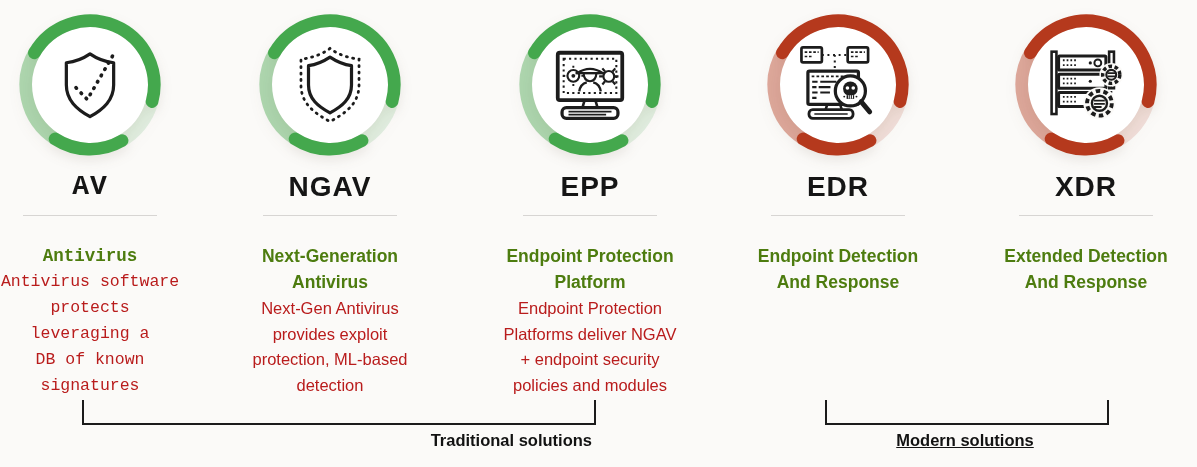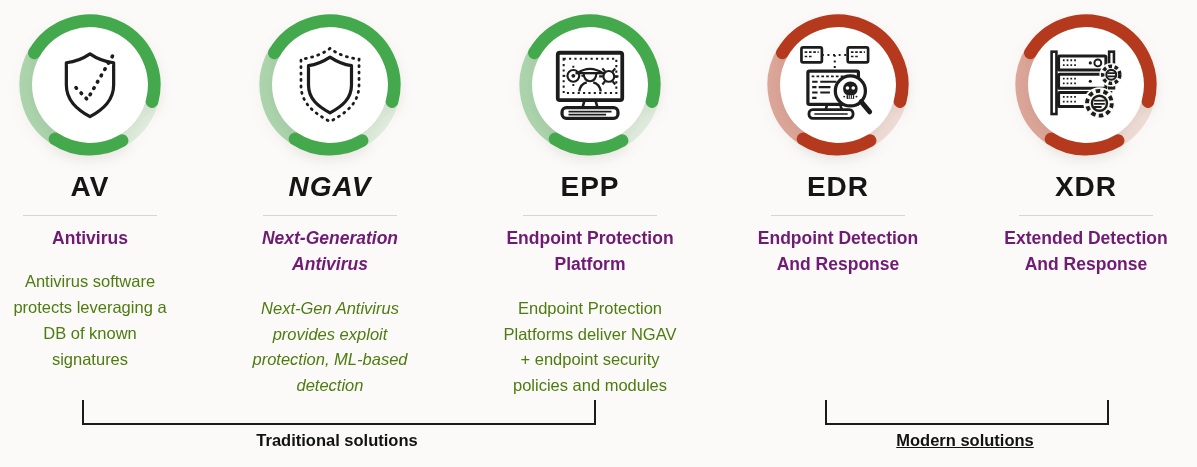--- a/index.html
+++ b/index.html
@@ -51,31 +51,31 @@
     color:#151515;
     line-height:1.15;
   }
   .divider{
     width:134px;
     height:1px;
     background:#d7d5d3;
     margin-top:12px;
   }
   .name{
-    margin-top:9px;
+    margin-top:27px;
     font-size:17.5px;
     font-weight:700;
-    color:#701a75;
+    color:#4d7c0f;
     line-height:1.5;
     white-space:pre-line;
   }
   .desc{
-    margin-top:18px;
+    margin-top:0;
     font-size:16.5px;
-    color:#4d7c0f;
+    color:#b91c1c;
     line-height:1.57;
     white-space:pre-line;
   }
   .bracket{
     position:absolute;
     top:400px;
     height:23px;
     border-left:2px solid #1b1b1b;
     border-right:2px solid #1b1b1b;
     border-bottom:2px solid #1b1b1b;
@@ -184,39 +184,39 @@
         <circle cx="52.5" cy="57" r="11.5" stroke-width="3.6" stroke-dasharray="4.2 3"></circle>
         <circle cx="52.5" cy="57" r="7" stroke-width="2.2"></circle>
         <path d="M47.5 54.5 h10 M47.5 57.5 h10 M47.5 60.5 h7" stroke-width="1.7"></path>
       </g>
     </symbol>
   </defs>
 </svg>
 
 <div class="stage">
 
-  <div class="column" style="left:0px;width:180px;">
+  <div class="column" style="left:0px;width:180px;font-family:Liberation Mono, monospace;">
     <div class="ring-wrap">
       <svg class="ring" viewBox="0 0 150 150" color="#44a84d">
           <use href="#ring"></use>
         </svg>
       <svg class="glyph" viewBox="0 0 80 80">
           <use href="#icon-av"></use>
         </svg>
     </div>
     <div class="acronym">AV</div>
     <div class="divider"></div>
     <div class="name">Antivirus</div>
     <div class="desc">Antivirus software
 protects leveraging a
 DB of known
 signatures</div>
   </div>
 
-  <div class="column" style="left:212px;width:236px;font-style:italic;">
+  <div class="column" style="left:212px;width:236px;">
     <div class="ring-wrap">
       <svg class="ring" viewBox="0 0 150 150" color="#44a84d">
           <use href="#ring"></use>
         </svg>
       <svg class="glyph" viewBox="0 0 80 80">
           <use href="#icon-ngav"></use>
         </svg>
     </div>
     <div class="acronym">NGAV</div>
     <div class="divider"></div>
@@ -271,18 +271,18 @@
           <use href="#icon-xdr"></use>
         </svg>
     </div>
     <div class="acronym">XDR</div>
     <div class="divider"></div>
     <div class="name">Extended Detection
 And Response</div>
   </div>
 
   <div class="bracket" style="left:82px;width:510px;"></div>
-  <div class="bracket-label" style="left:82px;width:510px;">Traditional solutions</div>
+  <div class="bracket-label" style="left:82px;width:510px;text-align:right;">Traditional solutions</div>
 
   <div class="bracket" style="left:825px;width:280px;"></div>
   <div class="bracket-label" style="left:825px;width:280px;text-decoration:underline;">Modern solutions</div>
 
 </div>
 
 </body></html>

